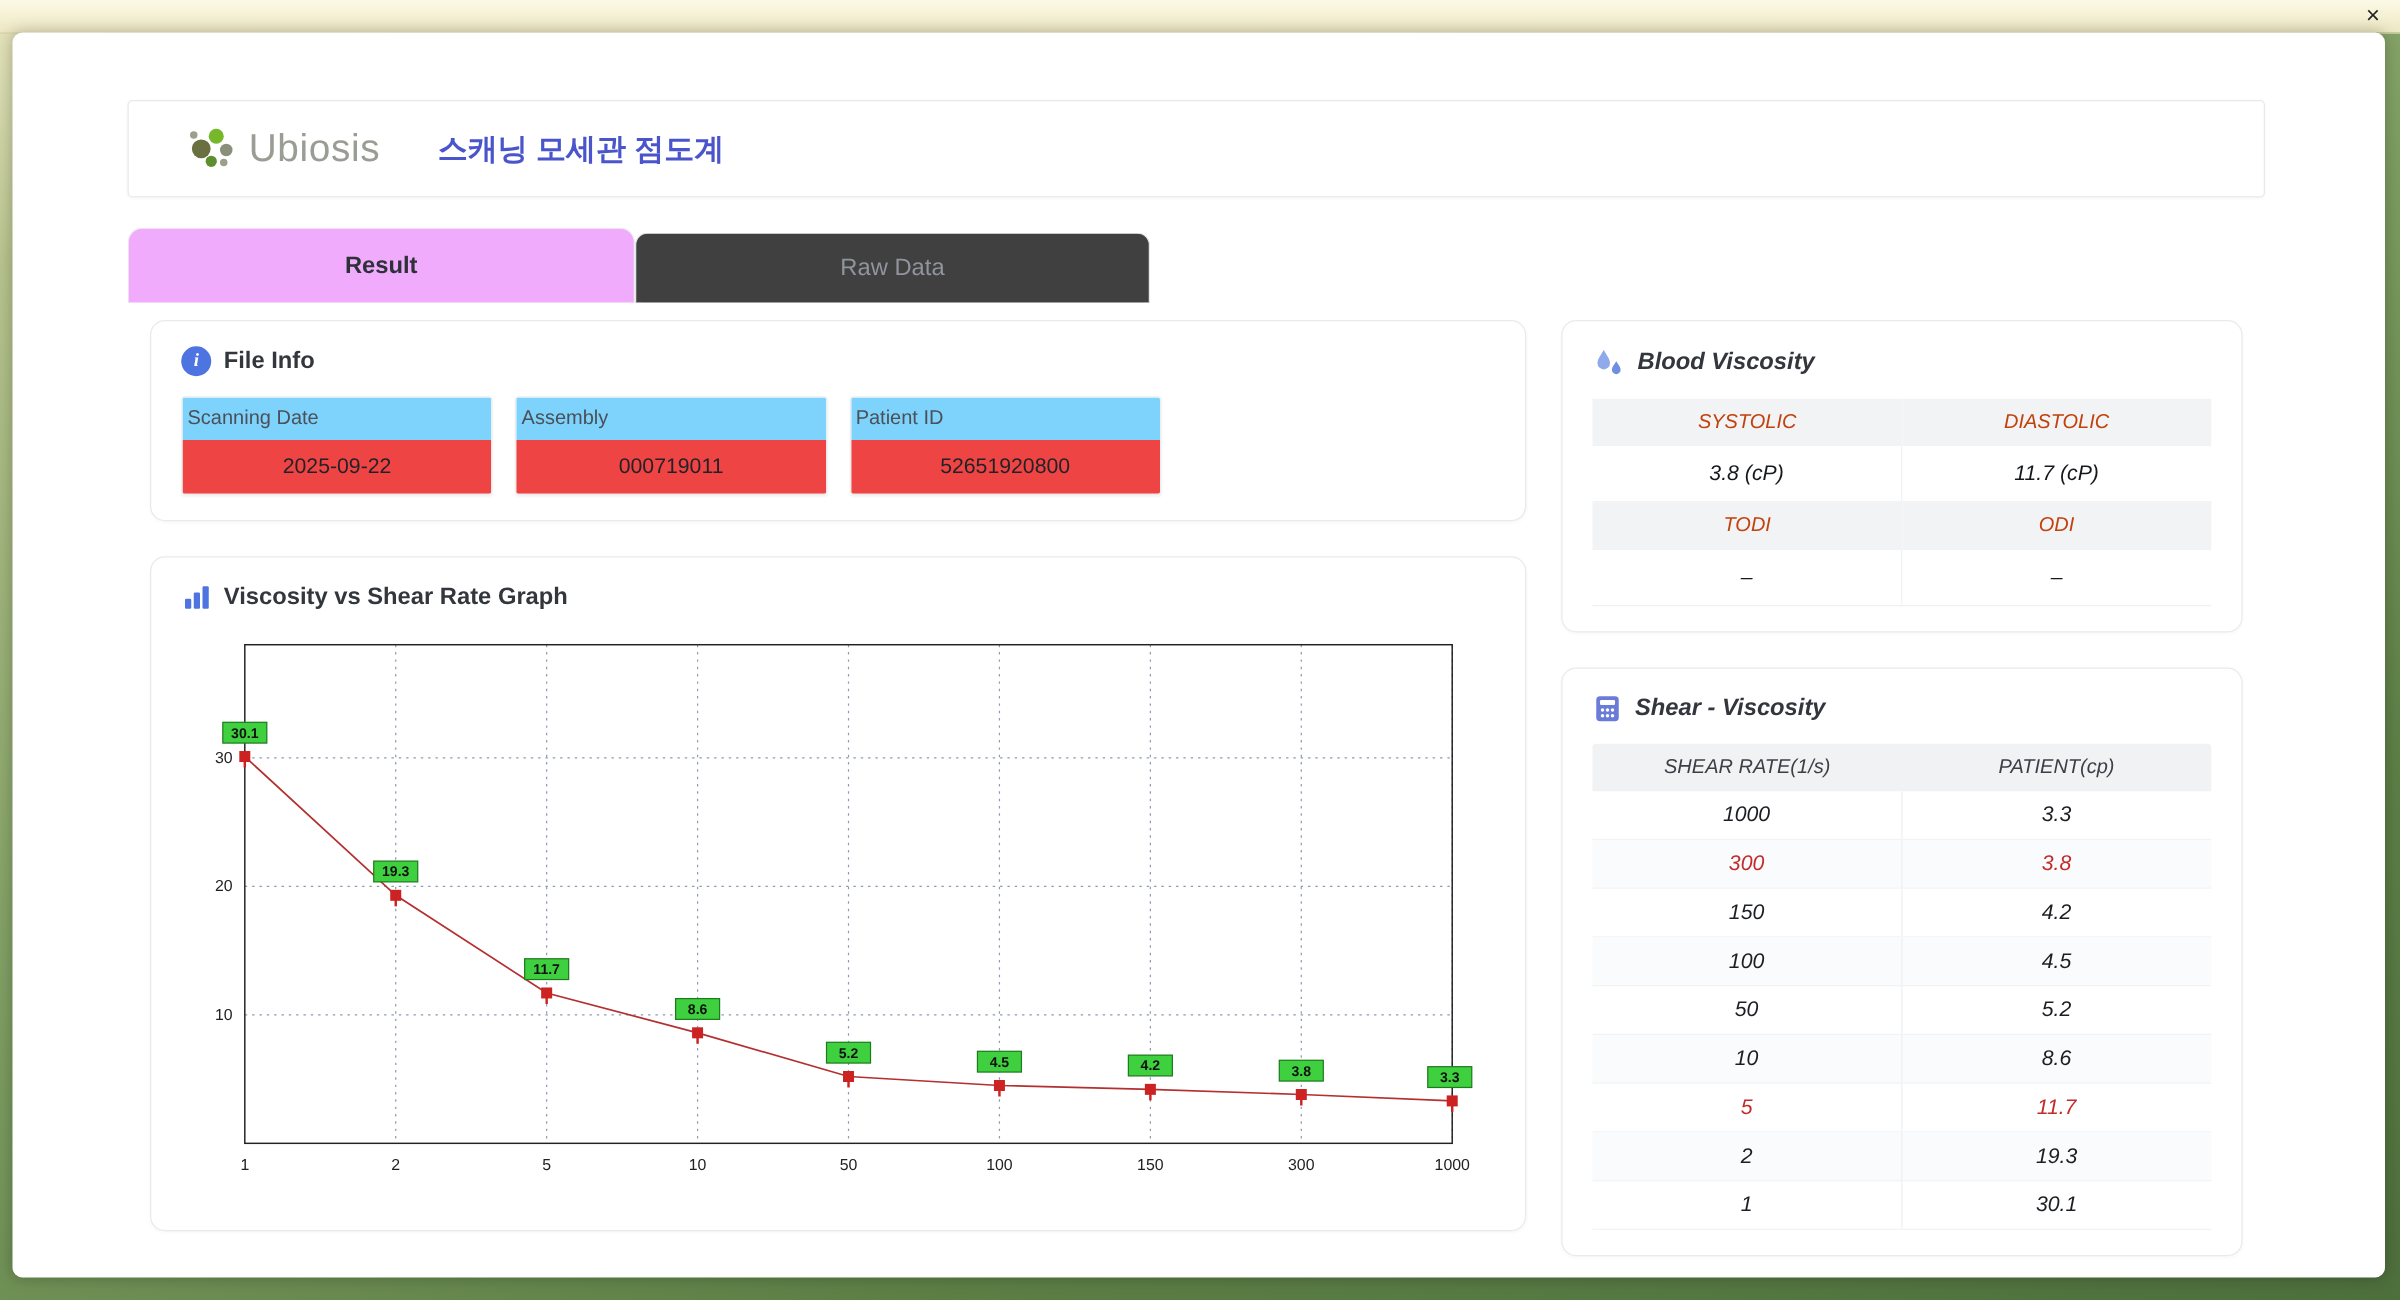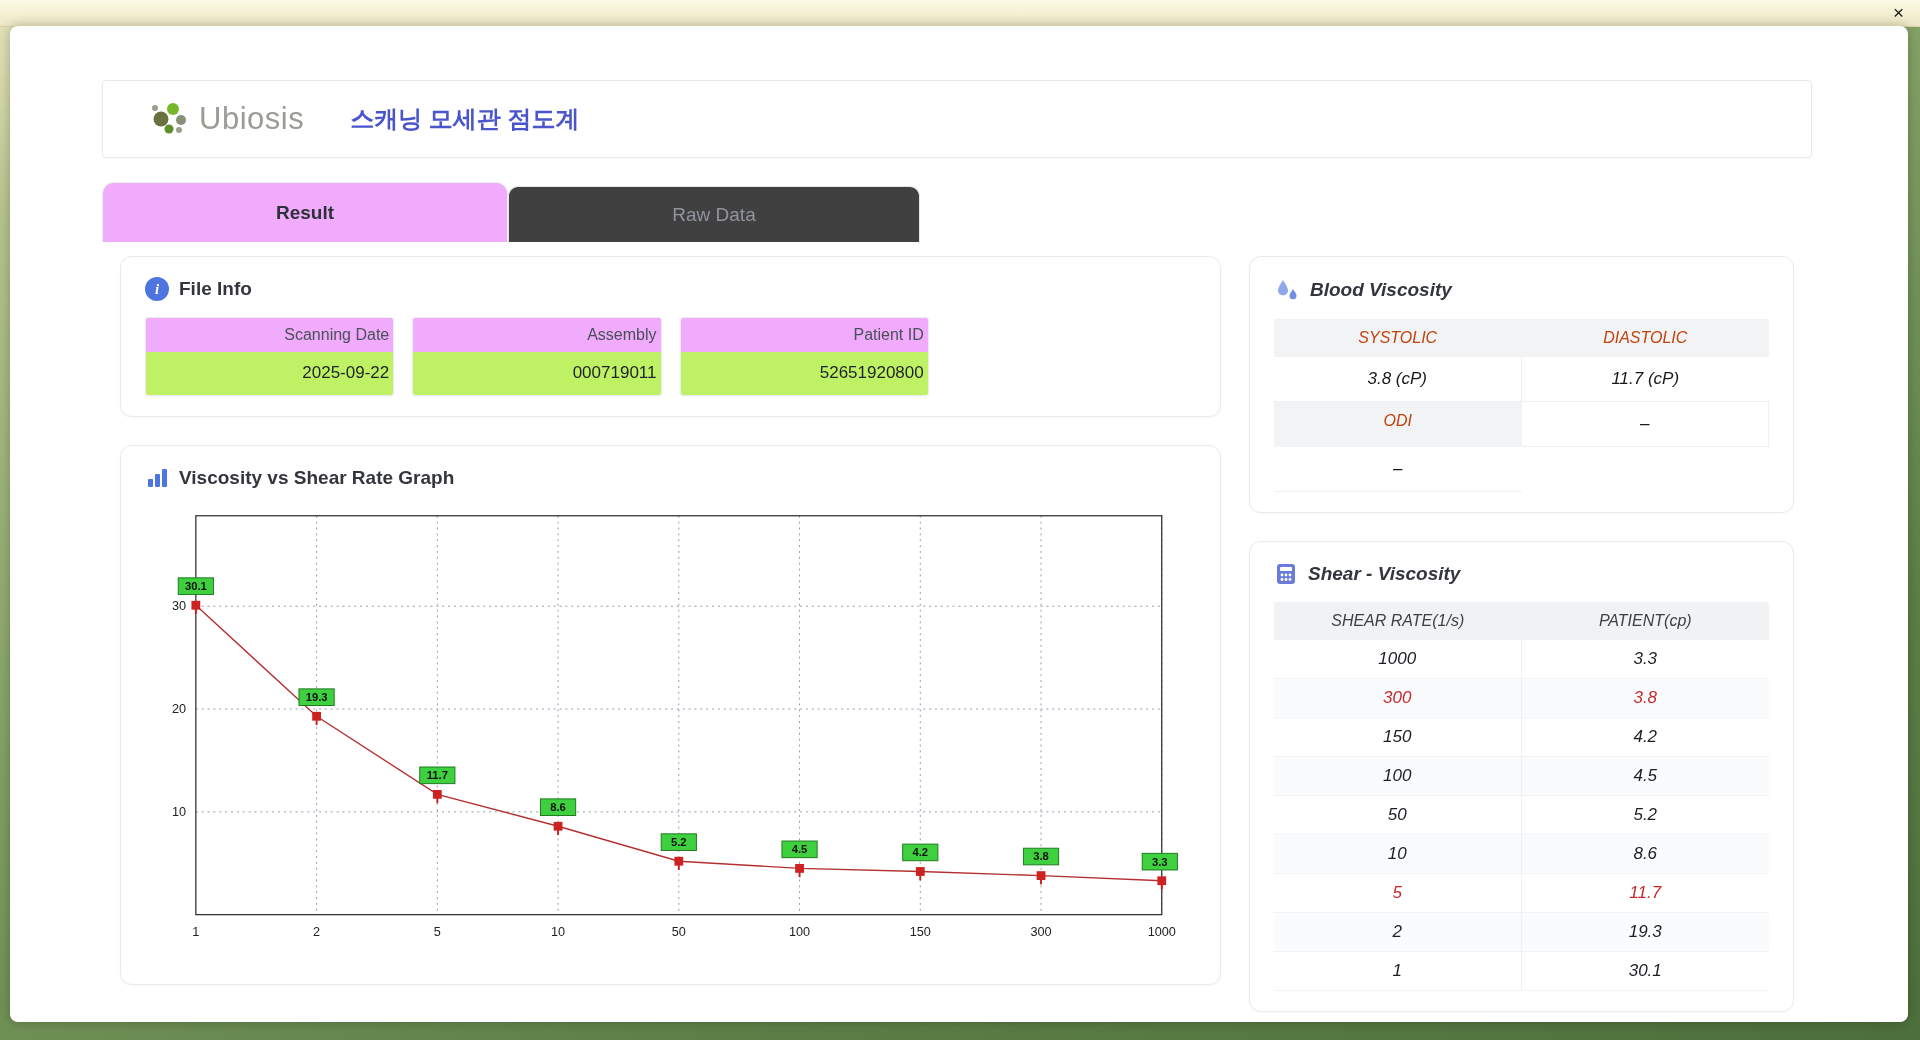--- a/index.html
+++ b/index.html
@@ -30,22 +30,22 @@
   .col-right{width:545px;flex:0 0 545px;font-style:italic;}
   .card{border:1px solid #e9eaec;border-radius:12px;background:#fff;box-shadow:0 1px 3px rgba(0,0,0,.03);
     padding:20px 24px;box-sizing:border-box;}
   .card-title-row{display:flex;align-items:center;gap:10px;margin-bottom:16px;}
   .card-title{font-size:19px;font-weight:bold;color:#33363c;}
   .icon-info{width:24px;height:24px;border-radius:50%;background:#4d74e0;color:#fff;display:flex;
     align-items:center;justify-content:center;font-size:15px;font-weight:bold;font-family:"Liberation Serif",serif;font-style:italic;}
   
   .fields{display:grid;grid-template-columns:repeat(4,1fr);gap:18px;}
   .field{border:1px solid #ecedef;border-radius:3px;overflow:hidden;box-shadow:0 1px 2px rgba(0,0,0,.05);}
-  .field-label{background:#f0abfc;color:#4b5058;font-size:16px;text-align:right;padding:8px 4px;}
-  .field-value{background:#bef264;color:#1f2227;font-size:17px;text-align:right;padding:11px 4px;min-height:21px;}
+  .field-label{background:#7dd3fc;color:#4b5058;font-size:16px;text-align:left;padding:8px 4px;}
+  .field-value{background:#ef4444;color:#1f2227;font-size:17px;text-align:center;padding:11px 4px;min-height:21px;}
   
   .graph-card{margin-top:28px;}
   .chart{width:100%;}
   .chart svg{display:block;font-family:"Liberation Sans",sans-serif;}
   
   .bv-grid{display:grid;grid-template-columns:1fr 1fr;}
   .bv-label{background:#f2f3f5;text-align:center;font-size:16px;color:#c2410c;padding:10px 4px;}
   .bv-value{text-align:center;font-size:17px;color:#16181c;padding:12px 4px;border-bottom:1px solid #eef0f2;background:#fff;}
   .bv-value.first-col{border-right:1px solid #eef0f2;}
   
@@ -199,20 +199,21 @@
               <path d="M9 3 C12 8 14 10.5 14 13.5 A5 5 0 0 1 4 13.5 C4 10.5 6 8 9 3 Z" fill="#8fa9ea"></path>
               <path d="M19 12 C21 15.2 22.5 16.8 22.5 18.8 A3.5 3.5 0 0 1 15.5 18.8 C15.5 16.8 17 15.2 19 12 Z" fill="#6f8fe0"></path>
             </svg>
             <span class="card-title">Blood Viscosity</span>
           </div>
           <div class="bv-grid">
               <div class="bv-label">SYSTOLIC</div>
               <div class="bv-label">DIASTOLIC</div>
               <div class="bv-value first-col">3.8 (cP)</div>
               <div class="bv-value">11.7 (cP)</div>
+              <div class="bv-label">TODI</div>
               <div class="bv-label">ODI</div>
               <div class="bv-value first-col">–</div>
               <div class="bv-value">–</div>
             </div>
         </div>
 
         <div class="card shear-card">
           <div class="card-title-row">
             <svg width="24" height="24" viewBox="0 0 24 24">
               <rect x="3" y="2" width="18" height="20" rx="3" fill="#6b7bd8"></rect>

